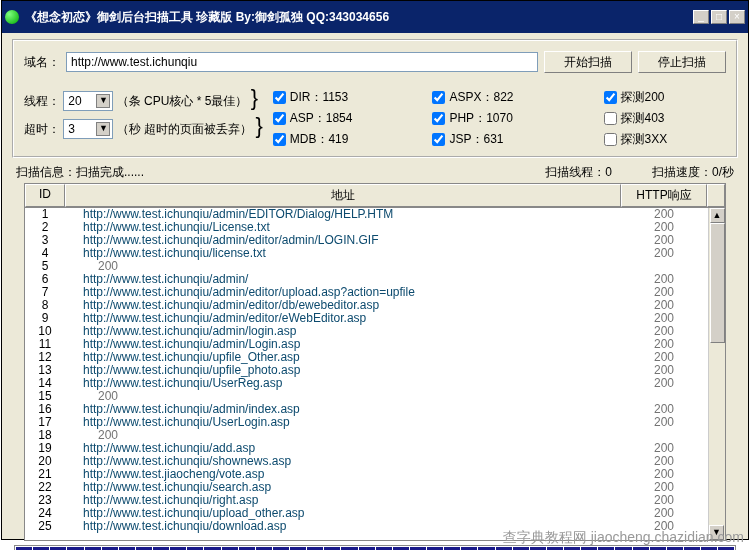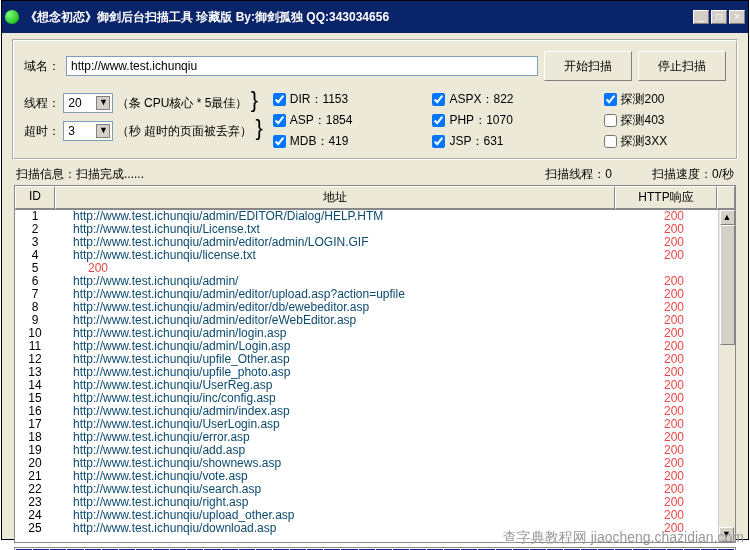--- a/index.html
+++ b/index.html
@@ -5,47 +5,47 @@
 *{box-sizing:border-box;margin:0;padding:0;font-family:"SimSun","宋体",sans-serif;font-size:12px}
 body{background:#fff;width:750px;height:550px;overflow:hidden}
 .window{width:748px;height:540px;border:1px solid #000;background:#ece9d8;margin:0 1px}
 .titlebar{height:22px;background:linear-gradient(#0a246a,#0a246a);color:#fff;display:flex;align-items:center;padding:16px 3px}
 .titlebar .icon{width:14px;height:14px;border-radius:50%;background:radial-gradient(circle at 30% 30%,#7fff7f,#0a0);margin-right:6px}
 .titlebar .title{flex:1;color:#fff;font-weight:bold}
 .winbtns{display:flex;gap:2px}
 .winbtn{width:16px;height:14px;background:#d4d0c8;border:1px solid #808080;border-top-color:#fff;border-left-color:#fff;font-size:10px;text-align:center;line-height:11px;cursor:pointer}
 .content{padding:6px 10px}
 .panel{border:2px groove #fff;padding:10px 10px 8px;margin-bottom:4px}
-.row1{display:flex;align-items:center;gap:6px;margin-bottom:10px}
+.row1{display:flex;align-items:center;gap:6px;margin-bottom:16px}
 .lbl{white-space:nowrap}
 .urlinput{flex:1;height:20px;border:1px solid #7f9db9;padding:0 4px;background:#fff}
-.btn{height:30px;width:88px;background:#ece9d8;border:1px solid #808080;border-top-color:#fff;border-left-color:#fff;cursor:pointer}
+.btn{height:22px;width:88px;background:#ece9d8;border:1px solid #808080;border-top-color:#fff;border-left-color:#fff;cursor:pointer}
 .row2{display:flex;align-items:flex-start;gap:10px}
 .colL{display:flex;flex-direction:column;gap:6px}
 .combo{width:50px;height:20px;border:1px solid #7f9db9;background:#fff;display:inline-flex;align-items:center;justify-content:space-between;padding:0 2px 0 4px}
 .combo .arr{width:14px;height:14px;background:#d4d0c8;border:1px solid #808080;text-align:center;line-height:10px;font-size:9px}
 .hint{white-space:nowrap}
 .brace{font-size:22px;line-height:18px}
 .chkcol{display:flex;flex-direction:column;gap:4px}
 .chk{display:flex;align-items:center;gap:4px}
 .chk input{width:13px;height:13px}
 .status{display:flex;padding:2px 4px;gap:40px}
 .status .fill{flex:1}
-.grid{border:1px solid #888;background:#fff;height:358px;display:flex;flex-direction:column;margin:0 2px}
+.grid{border:1px solid #888;background:#fff;height:358px;display:flex;flex-direction:column;margin:0 12px}
 .ghead{display:flex;background:#ece9d8;border-bottom:1px solid #888}
 .gh{border:1px solid;border-color:#fff #888 #888 #fff;padding:2px 4px;text-align:center}
 .gh.id{width:40px}
 .gh.url{flex:1}
-.gh.resp{width:102px}
+.gh.resp{width:86px}
 .gh.sb{width:18px}
 .gbody{flex:1;overflow:hidden;position:relative}
 .grow{display:flex;height:13px;line-height:13px}
 .gc.id{width:40px;text-align:center;color:#000}
 .gc.url{flex:1;color:#0c4a6e;padding-left:18px;white-space:nowrap;overflow:hidden}
-.gc.resp{width:86px;color:#ef4444;text-align:center}
+.gc.resp{width:86px;color:#737373;text-align:center}
 .gc.sb{width:18px}
 .scrollbar{position:absolute;right:0;top:0;width:17px;height:100%;background:#ece9d8;border-left:1px solid #ccc}
 .sbtn{width:15px;height:15px;background:#d4d0c8;border:1px solid #808080;border-top-color:#fff;border-left-color:#fff;margin:0 auto;font-size:9px;text-align:center;line-height:12px}
 .sthumb{width:15px;height:120px;background:#d4d0c8;border:1px solid #808080;border-top-color:#fff;border-left-color:#fff;margin:0 auto}
 .progress{height:18px;margin:4px 2px 0;border:1px solid #888;background:#fff;display:flex;gap:1px;padding:1px}
 .pblock{flex:1;background:#1a1a8a}
 .watermark{position:fixed;right:6px;bottom:3px;color:#999;font-size:14px}
 </style>
 </head>
 <body>
@@ -235,57 +235,55 @@
             <div class="gc sb"></div>
           </div>
           <div class="grow">
             <div class="gc id">14</div>
             <div class="gc url">http://www.test.ichunqiu/UserReg.asp</div>
             <div class="gc resp">200</div>
             <div class="gc sb"></div>
           </div>
           <div class="grow">
             <div class="gc id">15</div>
-            <div class="gc url">http://www.test.ichunqiu/inc/config.asp</div>
             <div class="gc resp">200</div>
             <div class="gc sb"></div>
           </div>
           <div class="grow">
             <div class="gc id">16</div>
             <div class="gc url">http://www.test.ichunqiu/admin/index.asp</div>
             <div class="gc resp">200</div>
             <div class="gc sb"></div>
           </div>
           <div class="grow">
             <div class="gc id">17</div>
             <div class="gc url">http://www.test.ichunqiu/UserLogin.asp</div>
             <div class="gc resp">200</div>
             <div class="gc sb"></div>
           </div>
           <div class="grow">
             <div class="gc id">18</div>
-            <div class="gc url">http://www.test.ichunqiu/error.asp</div>
             <div class="gc resp">200</div>
             <div class="gc sb"></div>
           </div>
           <div class="grow">
             <div class="gc id">19</div>
             <div class="gc url">http://www.test.ichunqiu/add.asp</div>
             <div class="gc resp">200</div>
             <div class="gc sb"></div>
           </div>
           <div class="grow">
             <div class="gc id">20</div>
             <div class="gc url">http://www.test.ichunqiu/shownews.asp</div>
             <div class="gc resp">200</div>
             <div class="gc sb"></div>
           </div>
           <div class="grow">
             <div class="gc id">21</div>
-            <div class="gc url">http://www.test.ichunqiu/vote.asp</div>
+            <div class="gc url">http://www.test.jiaocheng/vote.asp</div>
             <div class="gc resp">200</div>
             <div class="gc sb"></div>
           </div>
           <div class="grow">
             <div class="gc id">22</div>
             <div class="gc url">http://www.test.ichunqiu/search.asp</div>
             <div class="gc resp">200</div>
             <div class="gc sb"></div>
           </div>
           <div class="grow">

